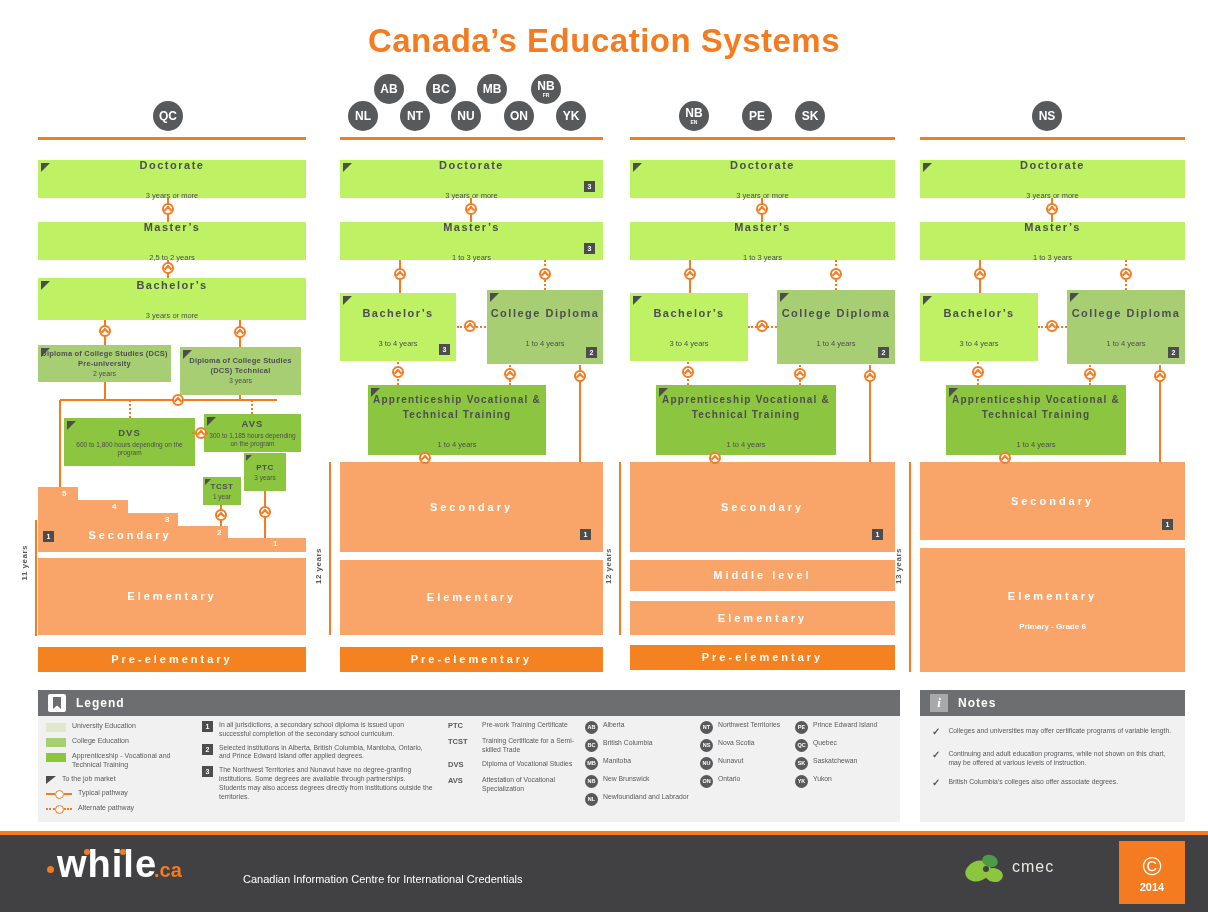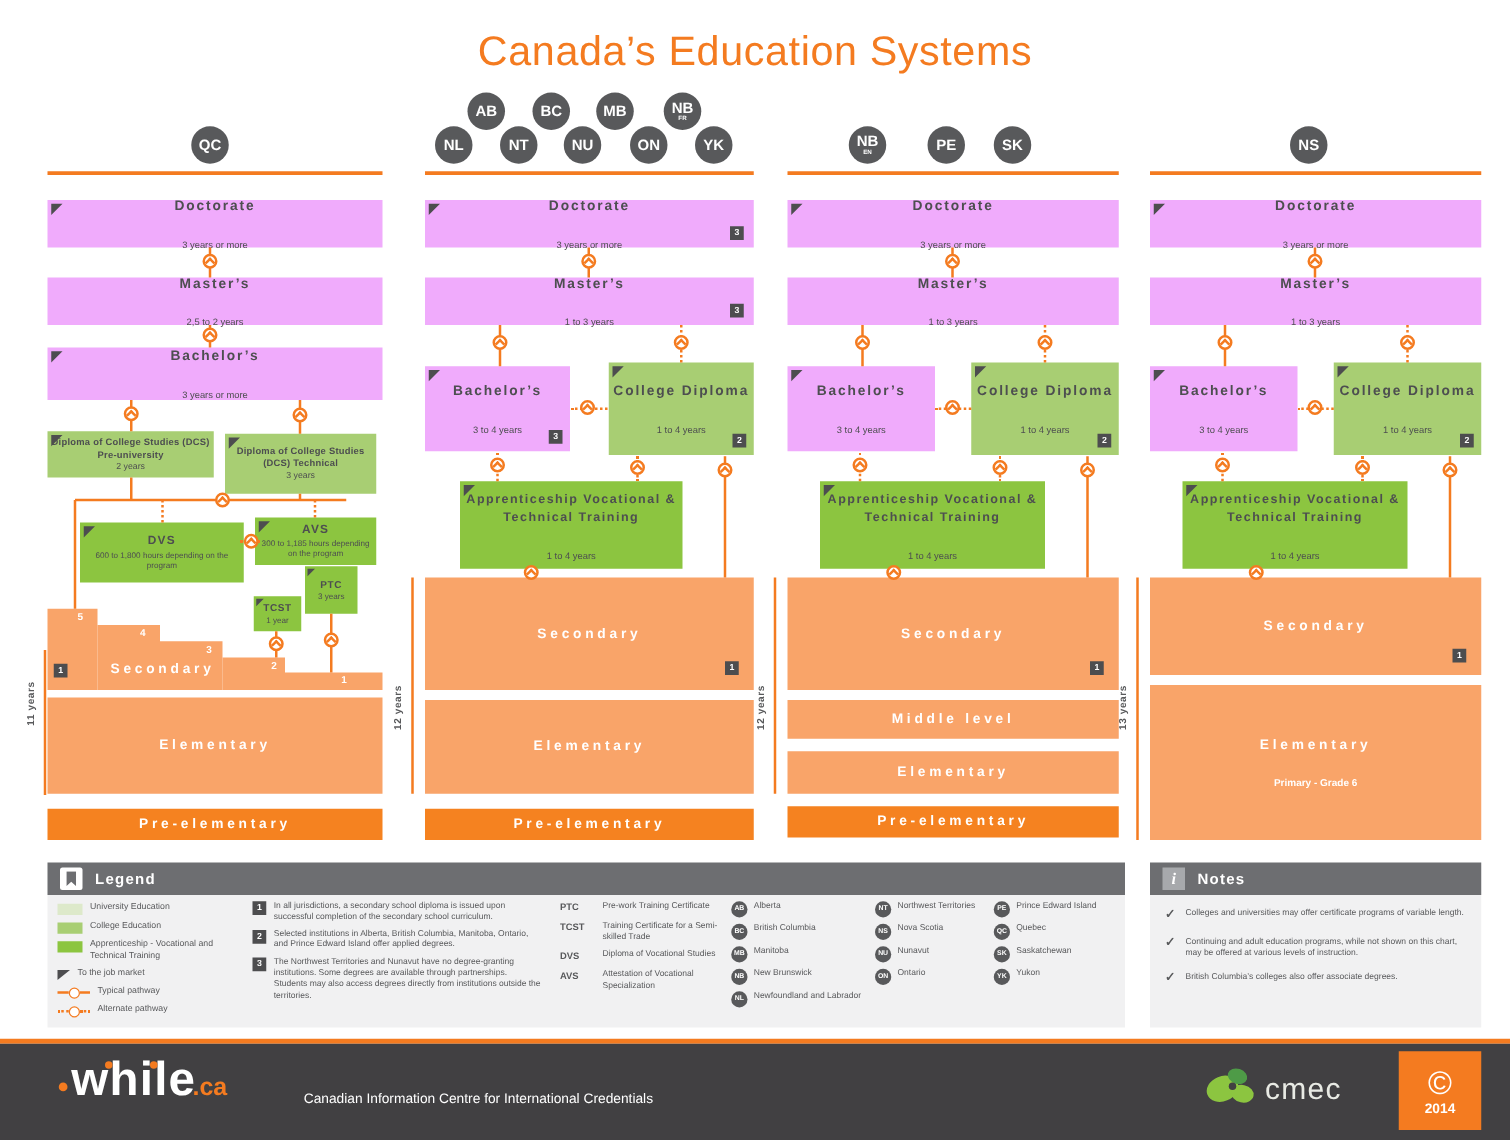--- a/index.html
+++ b/index.html
@@ -1,26 +1,26 @@
 <!DOCTYPE html>
 <html><head>
 <meta charset="utf-8">
 <style>
 *{margin:0;padding:0;box-sizing:border-box}
 body{font-family:"Liberation Sans",sans-serif;background:#fff}
 #canvas{position:relative;width:1208px;height:912px;background:#fff;overflow:hidden}
 .abs{position:absolute}
-#title{position:absolute;top:22px;left:0;right:0;text-align:center;font-size:33px;font-weight:normal;color:#F47B20;letter-spacing:.5px}
+#title{position:absolute;top:22px;left:0;right:0;text-align:center;font-size:33px;font-weight:bold;color:#F47B20;letter-spacing:.5px}
 .pbadge{position:absolute;width:30px;height:30px;border-radius:50%;background:#58595B;color:#fff;display:flex;flex-direction:column;align-items:center;justify-content:center;font-weight:bold;font-size:12px;line-height:1}
 .pbadge .sub{font-size:5px;font-weight:bold;margin-top:1px}
 .rule{position:absolute;height:3px;background:#F47B20}
 .box{position:absolute;display:flex;flex-direction:column;align-items:center;justify-content:center;text-align:center;color:#4D4E50;padding:2px}
 .box .t{font-size:11px;font-weight:bold;letter-spacing:1.5px;line-height:1.35}
 .box .s{font-size:7.5px;margin-top:18px;line-height:1.2}
-.uni{background:#f0abfc}
+.uni{background:#bef264}
 .colg{background:#A8CE73}
 .appg{background:#8CC540}
 .sec{background:#F9A469}
 .pre{background:#F58220}
 .band{color:#fff}
 .band .t{color:#fff;letter-spacing:3px}
 .dcs .t{font-size:7.5px;letter-spacing:.2px;line-height:1.35}
 .dcs .s{font-size:7px;margin-top:1px}
 .voc .t{font-size:9.5px;letter-spacing:1px}
 .voc .s{font-size:6.5px;margin-top:1px;line-height:1.25}
@@ -60,21 +60,21 @@
 .prov-item{display:flex;gap:5px;margin-bottom:5px;font-size:6.8px;color:#58595B;line-height:1.2;align-items:flex-start}
 .prov-item .pc{width:13px;height:13px;border-radius:50%;background:#58595B;color:#fff;font-size:5.5px;font-weight:bold;display:flex;align-items:center;justify-content:center;flex:0 0 auto}
 .note-item{display:flex;gap:8px;margin-bottom:10px;font-size:6.8px;color:#58595B;line-height:1.35}
 .note-item .chk{font-weight:bold;font-size:10px;flex:0 0 auto;margin-top:-1px}
 #footer-rule{position:absolute;left:0;top:831px;width:1208px;height:4px;background:#F47B20}
 #footer{position:absolute;left:0;top:835px;width:1208px;height:77px;background:#414042}
 .logo-main{position:absolute;left:57px;top:843px;color:#fff;font-size:38px;font-weight:bold;letter-spacing:1px}
 .logo-suffix{position:absolute;left:154px;top:859px;color:#F47B20;font-size:20px;font-weight:bold}
 .logo-dot{position:absolute;background:#F47B20;border-radius:50%}
 .tagline{position:absolute;left:243px;top:873px;color:#fff;font-size:11px}
-.cmec-text{position:absolute;left:1012px;top:858px;color:#E8EAE4;font-size:24px;letter-spacing:1px}
+.cmec-text{position:absolute;left:1012px;top:858px;color:#E8EAE4;font-size:16px;letter-spacing:1px}
 #copyright{position:absolute;left:1119px;top:841px;width:66px;height:63px;background:#F47B20;color:#fff;display:flex;flex-direction:column;align-items:center;justify-content:center;text-align:center}
 #copyright .sym{font-size:26px;line-height:1}
 #copyright .yr{font-size:11px;font-weight:bold;margin-top:2px}
 </style>
 </head>
 <body>
 
 <div id="canvas">
 
   <div id="title">Canada’s Education Systems</div>

